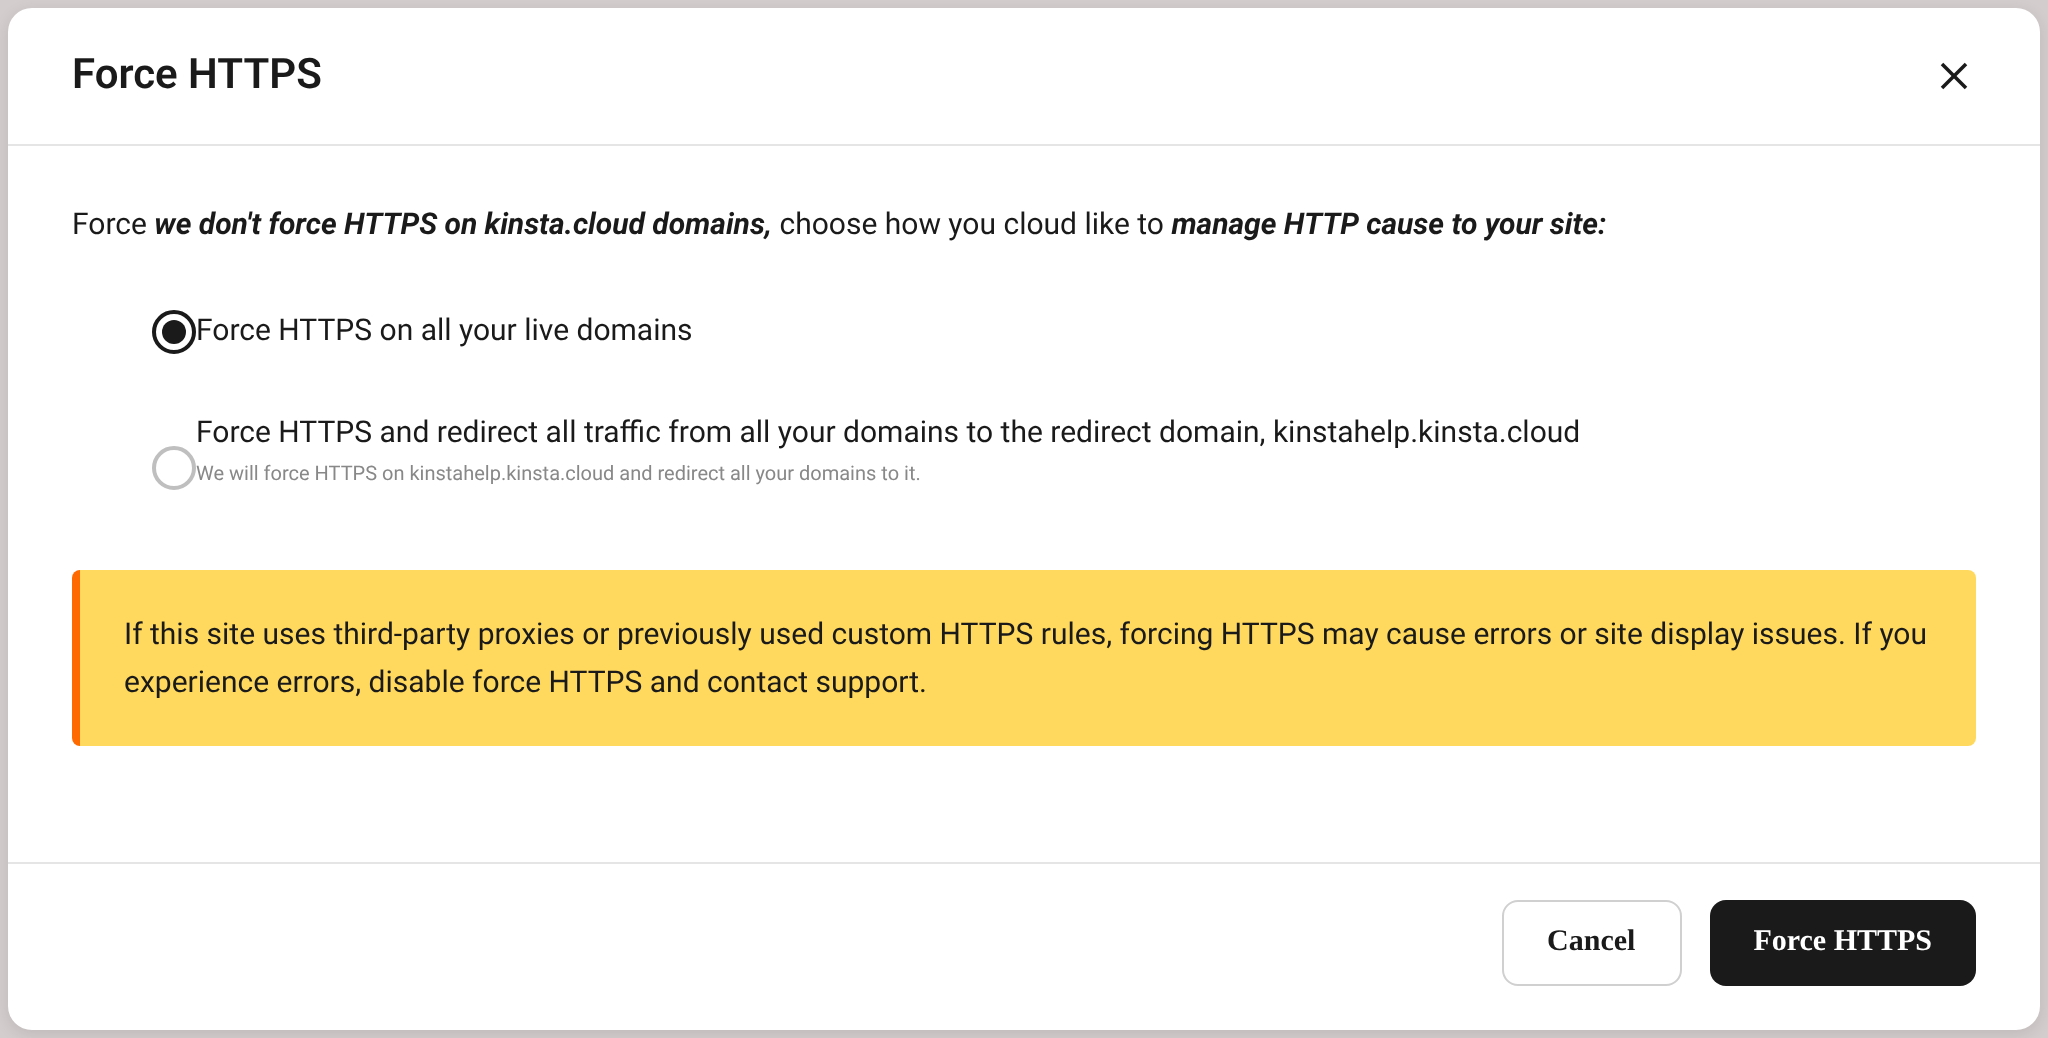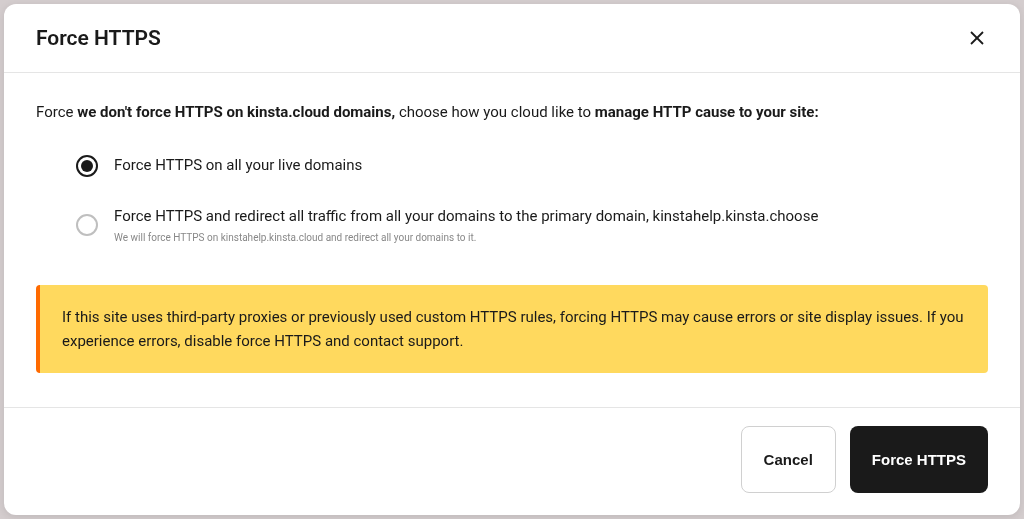--- a/index.html
+++ b/index.html
@@ -57,31 +57,31 @@
       overflow-y: auto;
     }
     .intro-text {
       font-size: 15px;
       color: #1a1a1a;
       line-height: 1.5;
       margin-bottom: 30px;
     }
     .intro-text .bold {
       font-weight: 700;
+      font-style: italic;
     }
     .radio-group {
       display: flex;
       flex-direction: column;
       gap: 28px;
       margin-bottom: 36px;
     }
     .radio-item {
       display: flex;
-      align-items: center;
-      gap: 16px;
+      align-items: flex-end;
       cursor: pointer;
       padding-left: 40px;
     }
     .radio-circle {
       width: 22px;
       height: 22px;
       border: 2px solid #1a1a1a;
       border-radius: 50%;
       flex-shrink: 0;
       display: flex;
@@ -123,27 +123,27 @@
       margin-top: 40px;
     }
     .modal-footer {
       display: flex;
       justify-content: flex-end;
       gap: 14px;
       padding: 18px 32px 22px 32px;
       border-top: 1px solid #e5e5e5;
     }
     .btn {
-      padding: 24px 22px;
+      padding: 12px 22px;
       font-size: 15px;
       font-weight: 600;
       border-radius: 8px;
       cursor: pointer;
       border: none;
-      font-family: Liberation Sans, sans-serif;
+      font-family: Liberation Serif, serif;
       text-align: right;
     }
     .btn-secondary {
       background: #ffffff;
       color: #1a1a1a;
       border: 1px solid #d0d0d0;
     }
     .btn-primary {
       background: #1a1a1a;
       color: #ffffff;
@@ -174,21 +174,21 @@
           <span class="radio-dot"></span>
         </span>
         <span class="radio-content">
           <span class="radio-label">Force HTTPS on all your live domains</span>
         </span>
       </label>
 
       <label class="radio-item">
         <span class="radio-circle unselected"></span>
         <span class="radio-content">
-          <span class="radio-label">Force HTTPS and redirect all traffic from all your domains to the primary domain, kinstahelp.kinsta.choose</span>
+          <span class="radio-label">Force HTTPS and redirect all traffic from all your domains to the redirect domain, kinstahelp.kinsta.cloud</span>
           <div class="radio-helper">We will force HTTPS on kinstahelp.kinsta.cloud and redirect all your domains to it.</div>
         </span>
       </label>
     </div>
 
     <div class="warning-box">
       <span>If this site uses third-party proxies or previously used custom HTTPS rules, forcing HTTPS may cause errors or site display issues. If you experience errors, disable force HTTPS and contact support.</span>
     </div>
   </div>
 

